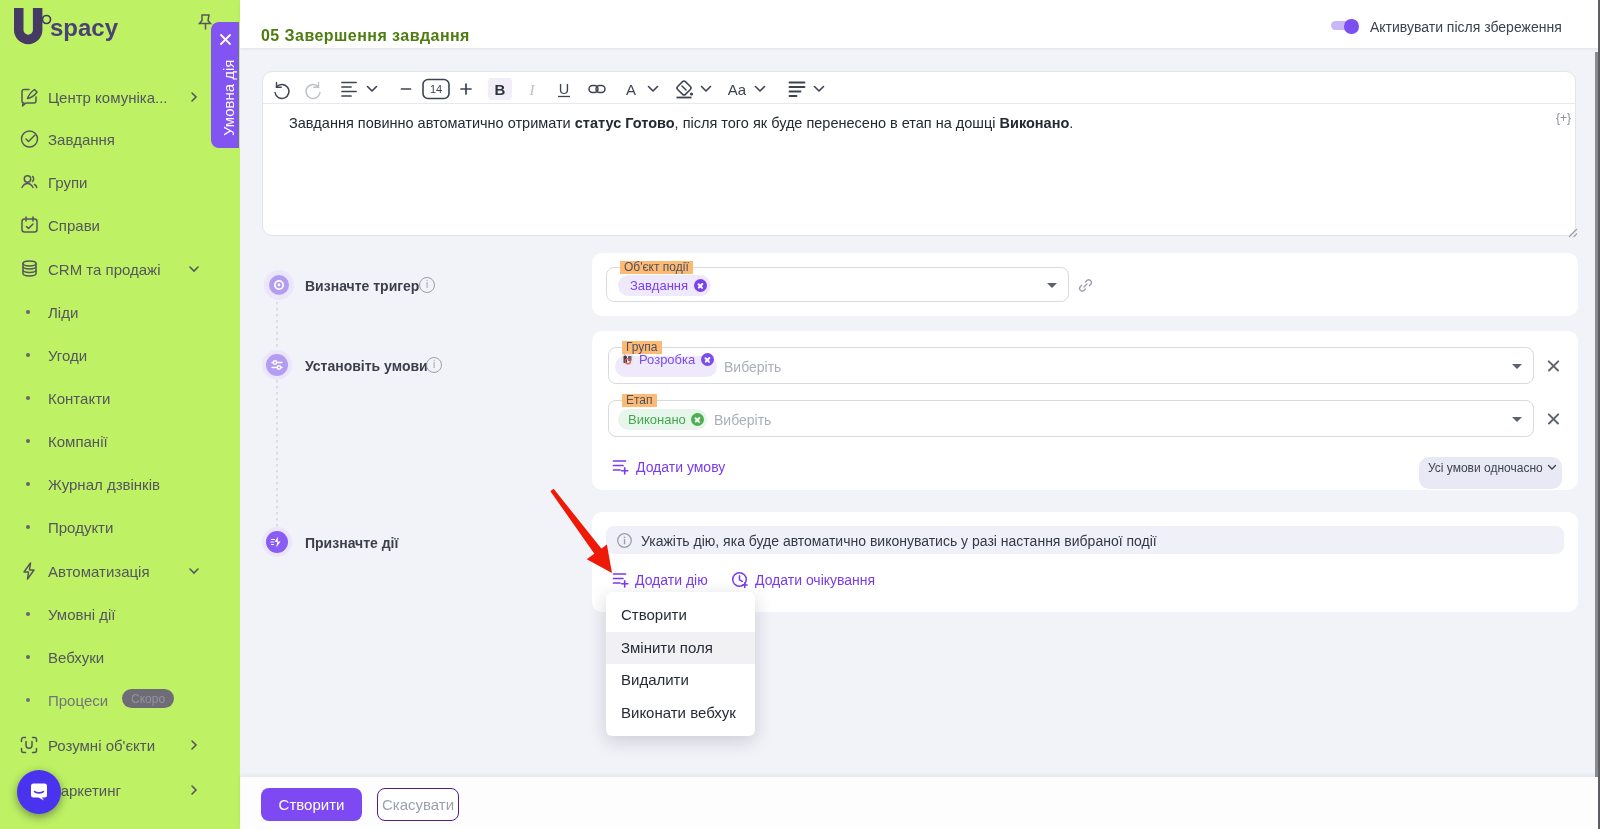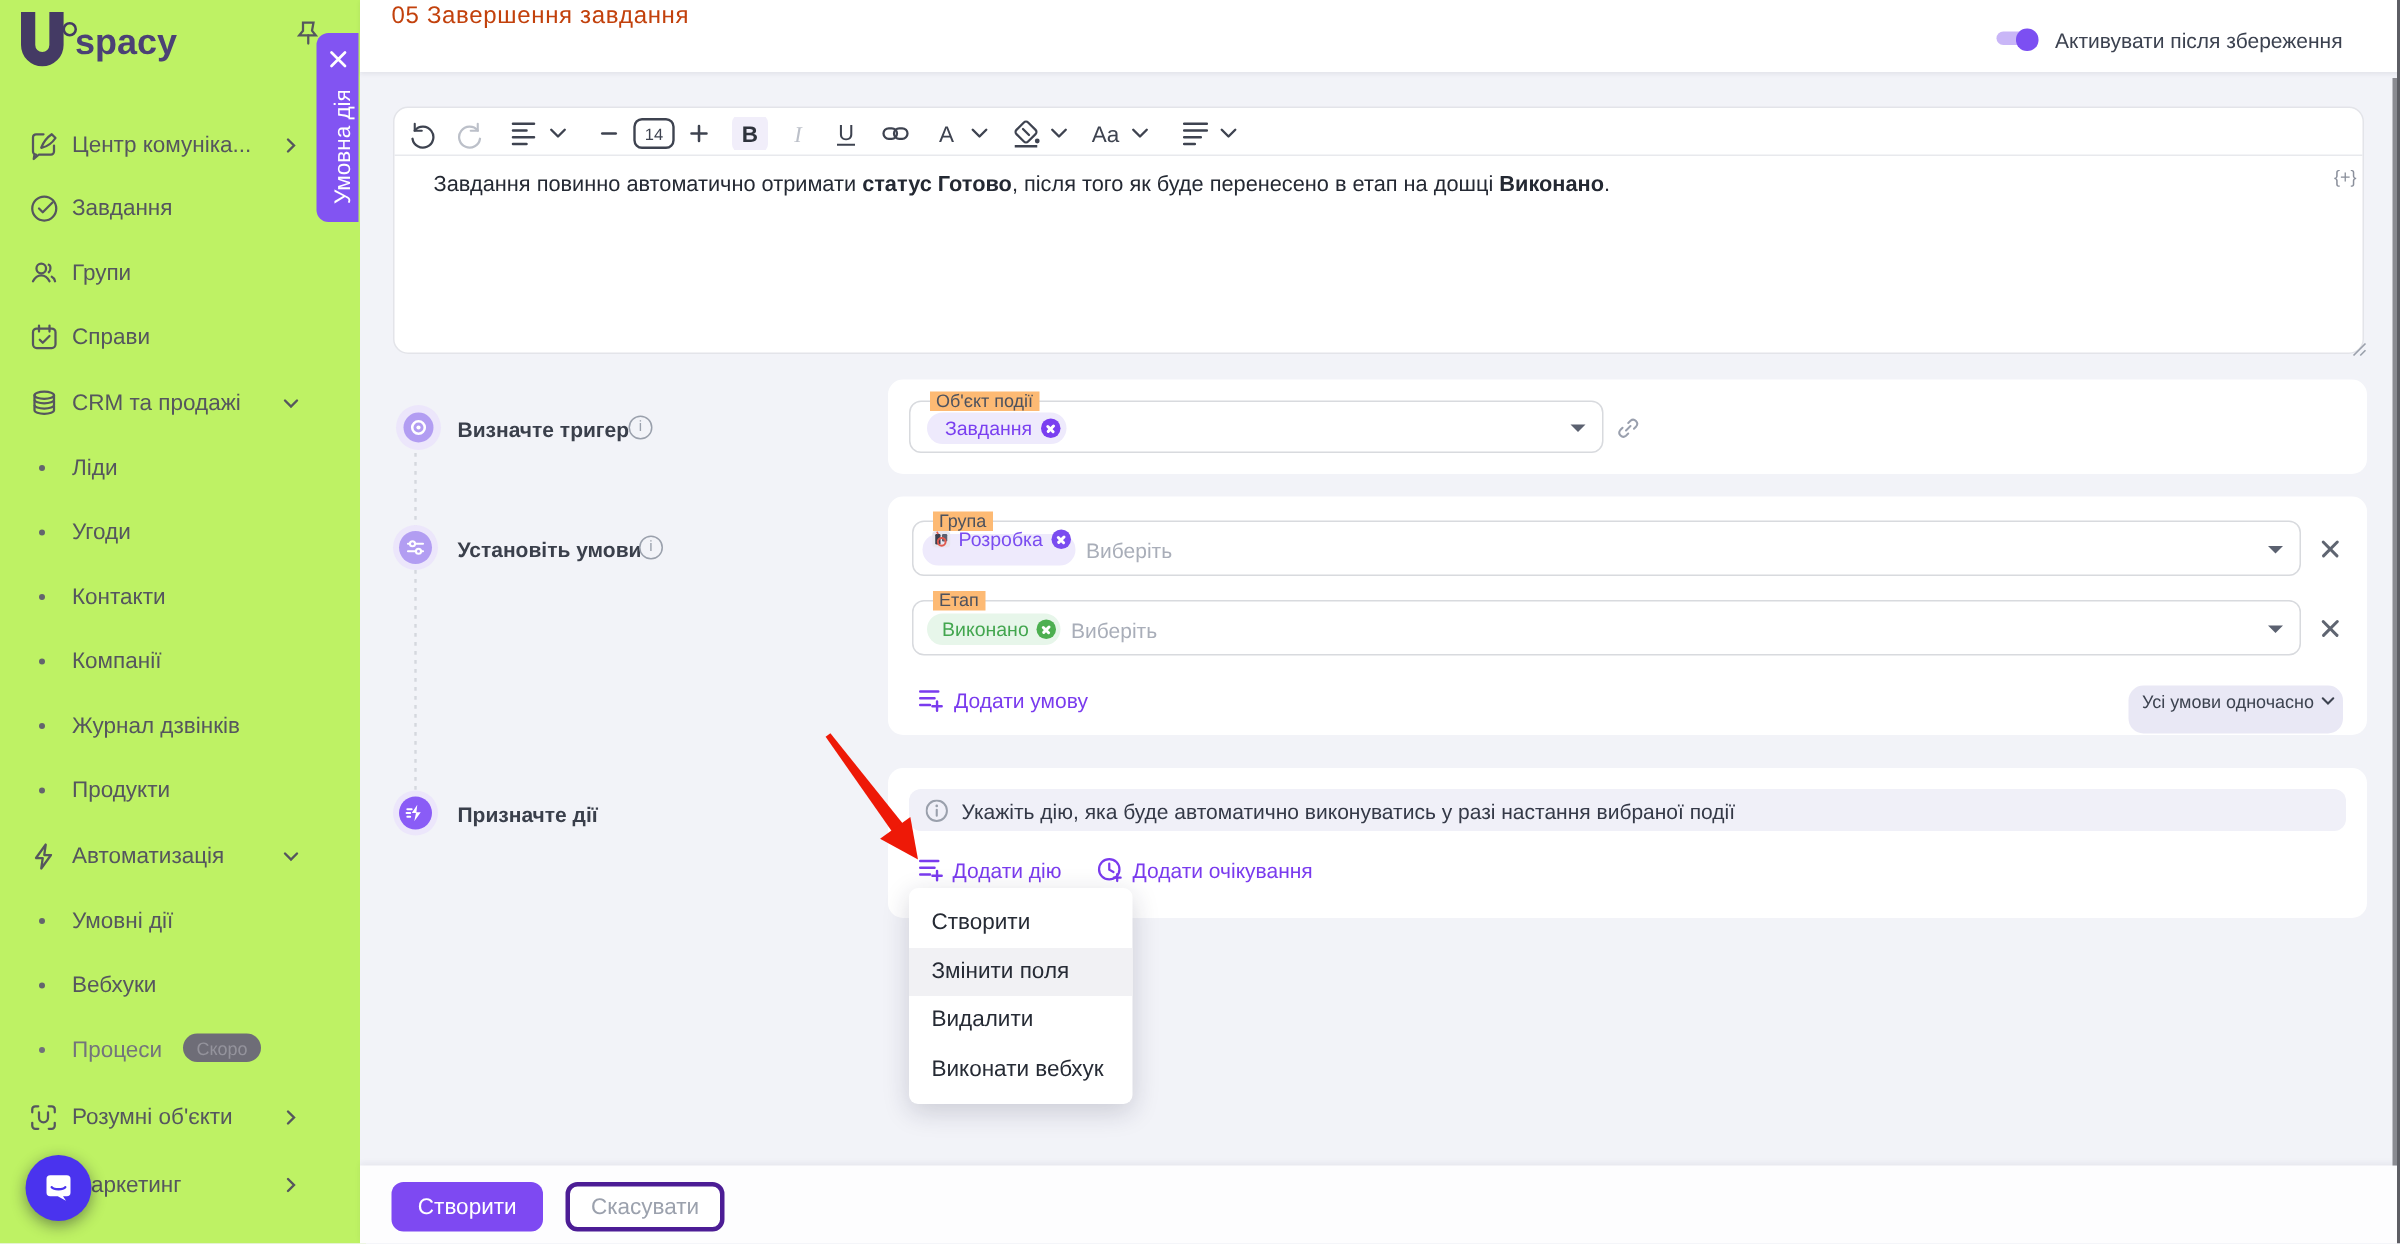--- a/index.html
+++ b/index.html
@@ -11,21 +11,21 @@
   #sidebar { position:absolute; left:0; top:0; width:244px; height:829px; background:#bef264; }
   .nav-item { position:absolute; left:0; width:240px; height:30px; }
   .nav-item .txt { position:absolute; left:48px; top:50%; transform:translateY(-50%); font-size:15px; color:#55565e; white-space:nowrap; }
   .nav-item svg.nicon { position:absolute; left:19px; top:50%; transform:translateY(-50%); }
   .nav-item .chev { position:absolute; right:40px; top:50%; transform:translateY(-50%); }
   .nav-sub .dot { position:absolute; left:26px; top:50%; width:4px; height:4px; border-radius:50%; background:#64656d; transform:translateY(-50%); }
 
   
   #main { position:absolute; left:240px; top:0; width:1360px; height:829px; background:#f2f3f8; }
   #header { position:absolute; left:0; top:0; width:1360px; height:48px; background:#fff; box-shadow:0 1px 3px rgba(40,40,60,0.08); }
-  #header .title { position:absolute; left:21px; top:2px; font-size:16px; color:#c2410c; font-weight:400; letter-spacing:0.45px; }
+  #header .title { position:absolute; left:21px; top:27px; font-size:16px; color:#4d7c0f; font-weight:700; letter-spacing:0.45px; }
   #footer { position:absolute; left:0; top:777px; width:1360px; height:52px; background:#fdfdfe; box-shadow:0 -2px 4px rgba(40,40,60,0.06); }
 
   .card { position:absolute; background:#fff; border-radius:10px; }
 
   
   .field { position:absolute; border:1px solid #d8dade; border-radius:8px; background:#fff; }
   .field .legend { position:absolute; top:-7px; left:13px; background:#fdba74; padding:0 4px; font-size:12px; color:#4d525e; line-height:13px; white-space:nowrap; }
   .tri { position:absolute; width:0; height:0; border-left:5px solid transparent; border-right:5px solid transparent; border-top:5.5px solid #5b6170; }
 
   .chip { position:absolute; border-radius:11px; display:flex; align-items:center; white-space:nowrap; }
@@ -390,18 +390,18 @@
     <div class="mi">Виконати вебхук</div>
   </div>
 
   <svg class="abs" style="left:300px; top:480px; z-index:6;" width="85" height="100" viewBox="0 0 85 100">
     <polygon points="10.4,11.2 13.6,8.8 62.1,69.4 54.9,74.6" fill="#ee1907"></polygon>
     <polygon points="72,93 46.7,79.2 66.9,64.6" fill="#ee1907"></polygon>
   </svg>
 
   <div id="footer">
     <div class="abs" style="left:21px; top:11px; width:101px; height:33px; background:#7e49f2; border-radius:8px; color:#fff; font-size:15px; display:flex; align-items:center; justify-content:center;">Створити</div>
-    <div class="abs" style="left:137px; top:11px; width:106px; height:33px; background:#fff; border:3px solid #4c1d95; border-radius:8px; color:#9ba1ad; font-size:15px; display:flex; align-items:center; justify-content:center;">Скасувати</div>
+    <div class="abs" style="left:137px; top:11px; width:82px; height:33px; background:#fff; border:1px solid #4c1d95; border-radius:8px; color:#9ba1ad; font-size:15px; display:flex; align-items:center; justify-content:center;">Скасувати</div>
   </div>
 </div>
 
 <div class="abs" style="left:1595px; top:52px; width:3px; height:725px; background:#8a8b91; z-index:60;"></div>
 <div class="abs" style="left:1598px; top:0; width:2px; height:829px; background:#5d5e64; z-index:60;"></div>
 
 </body></html>

